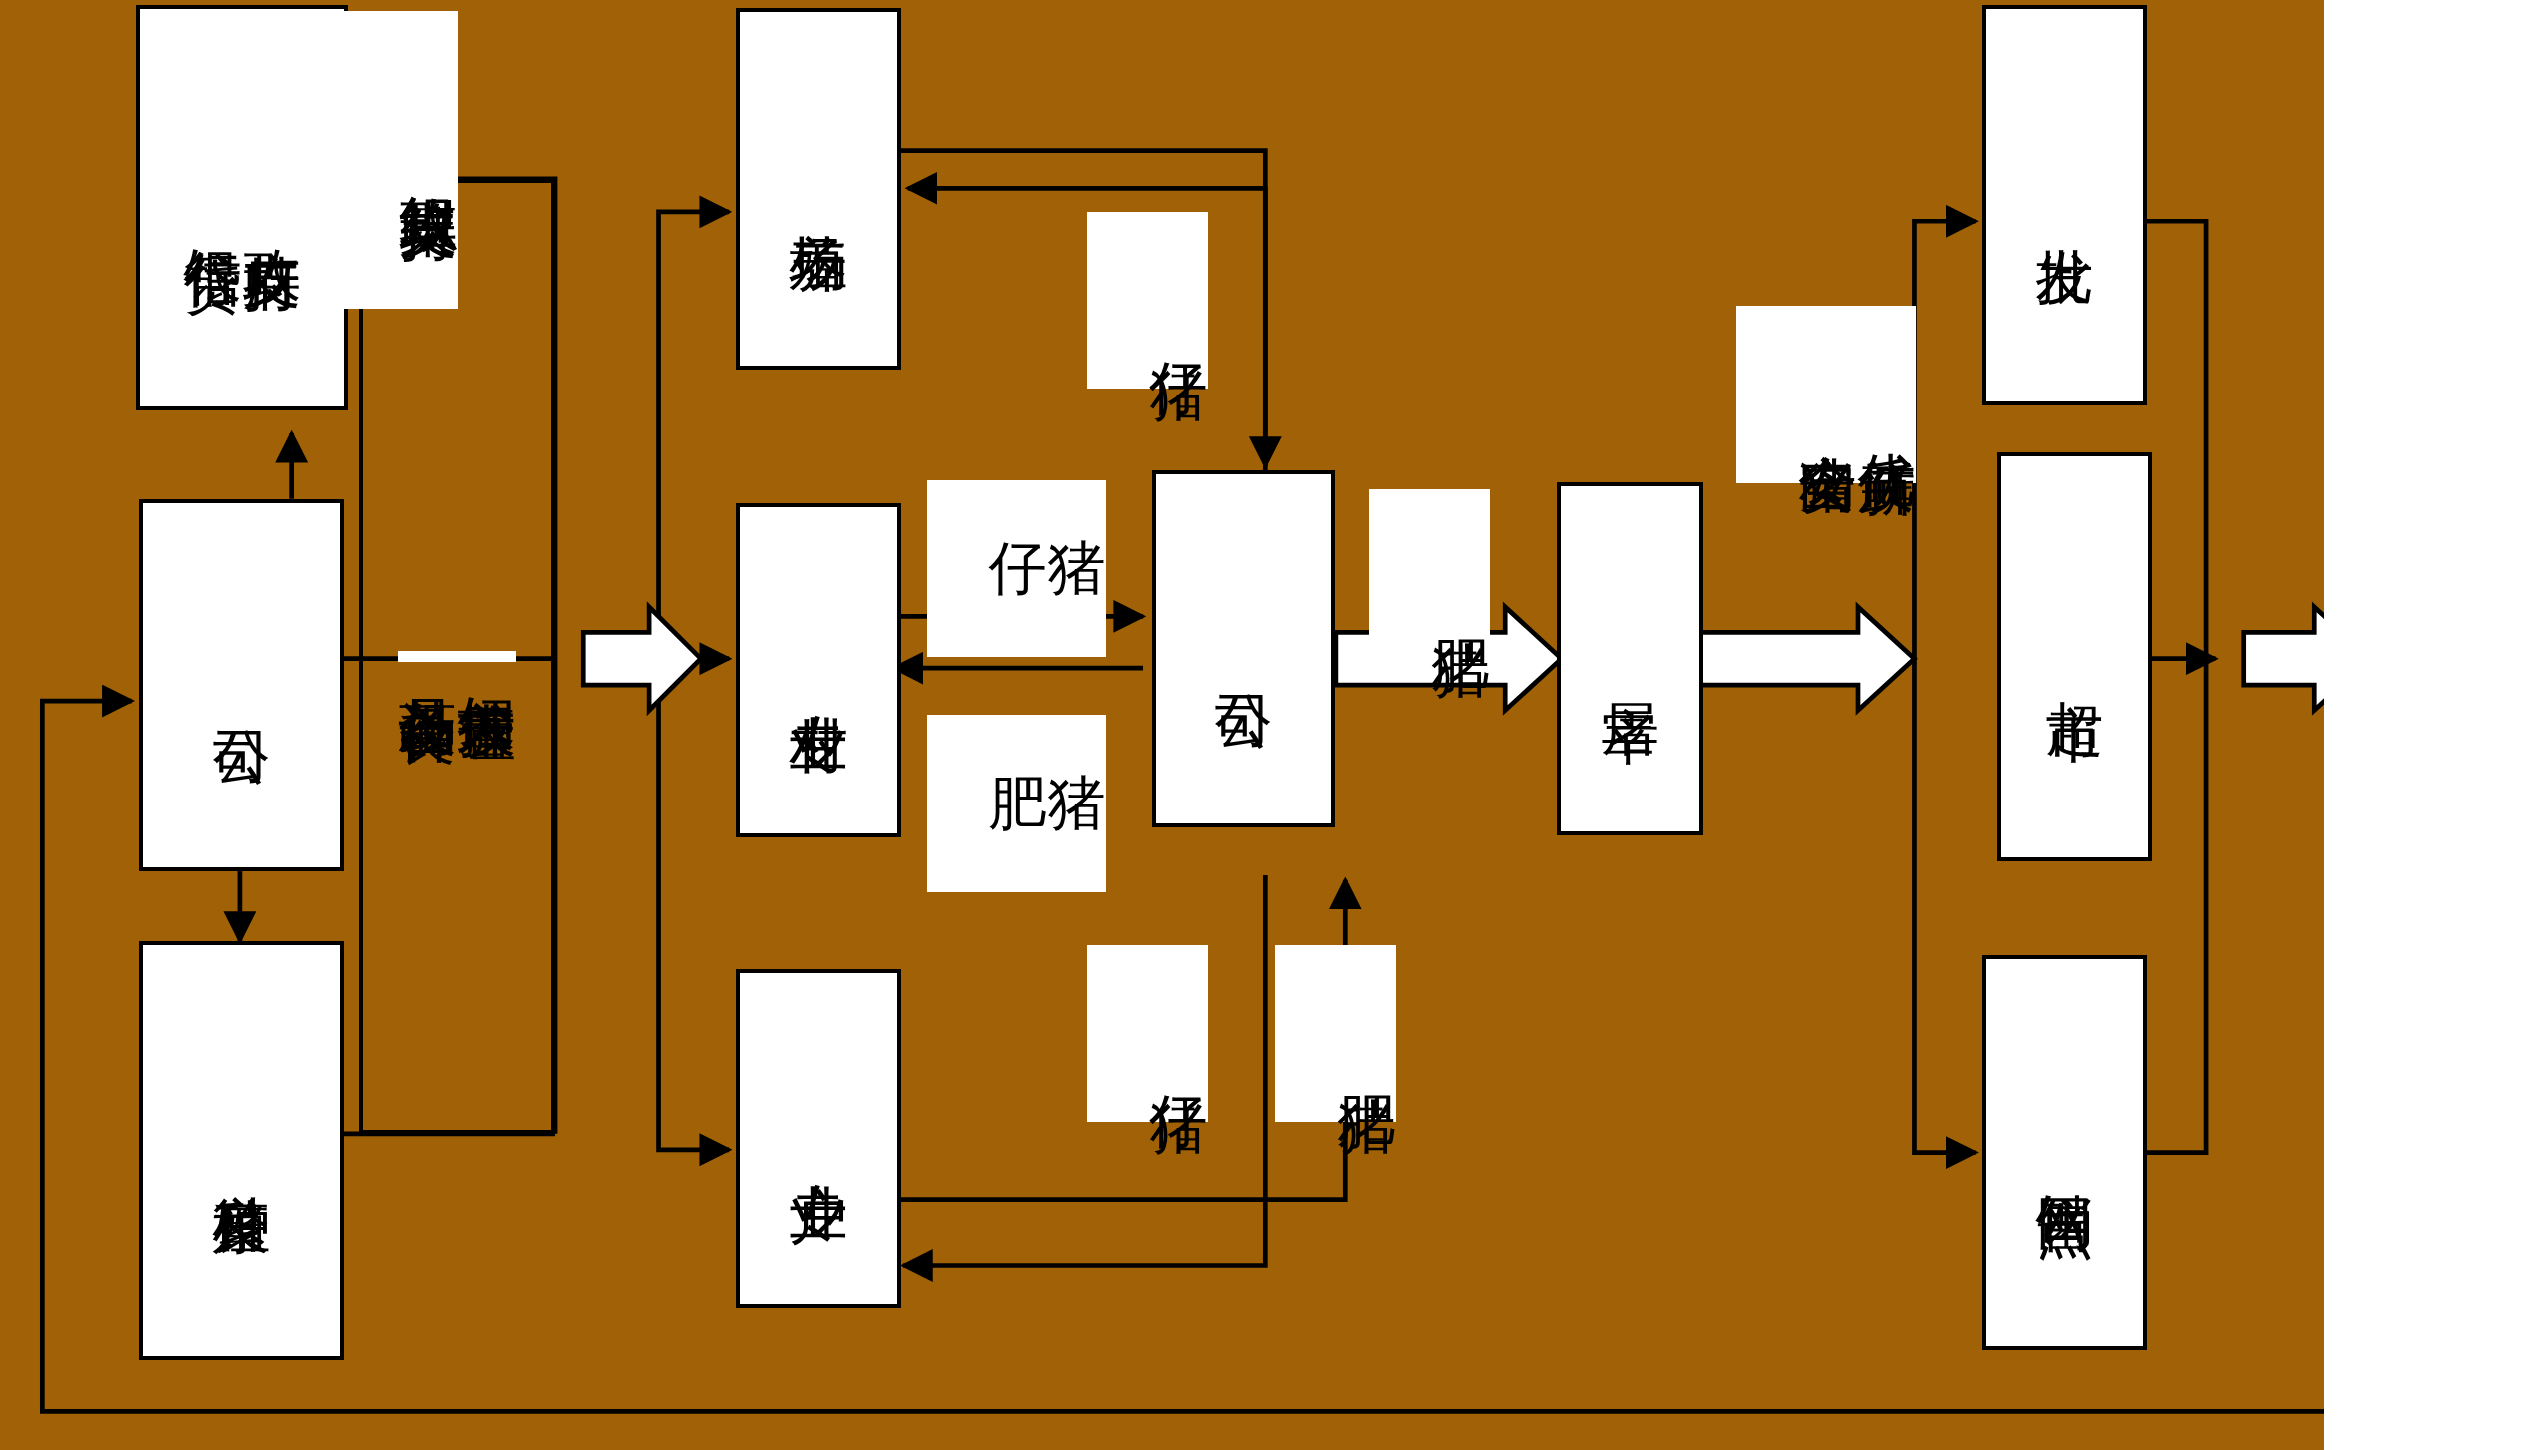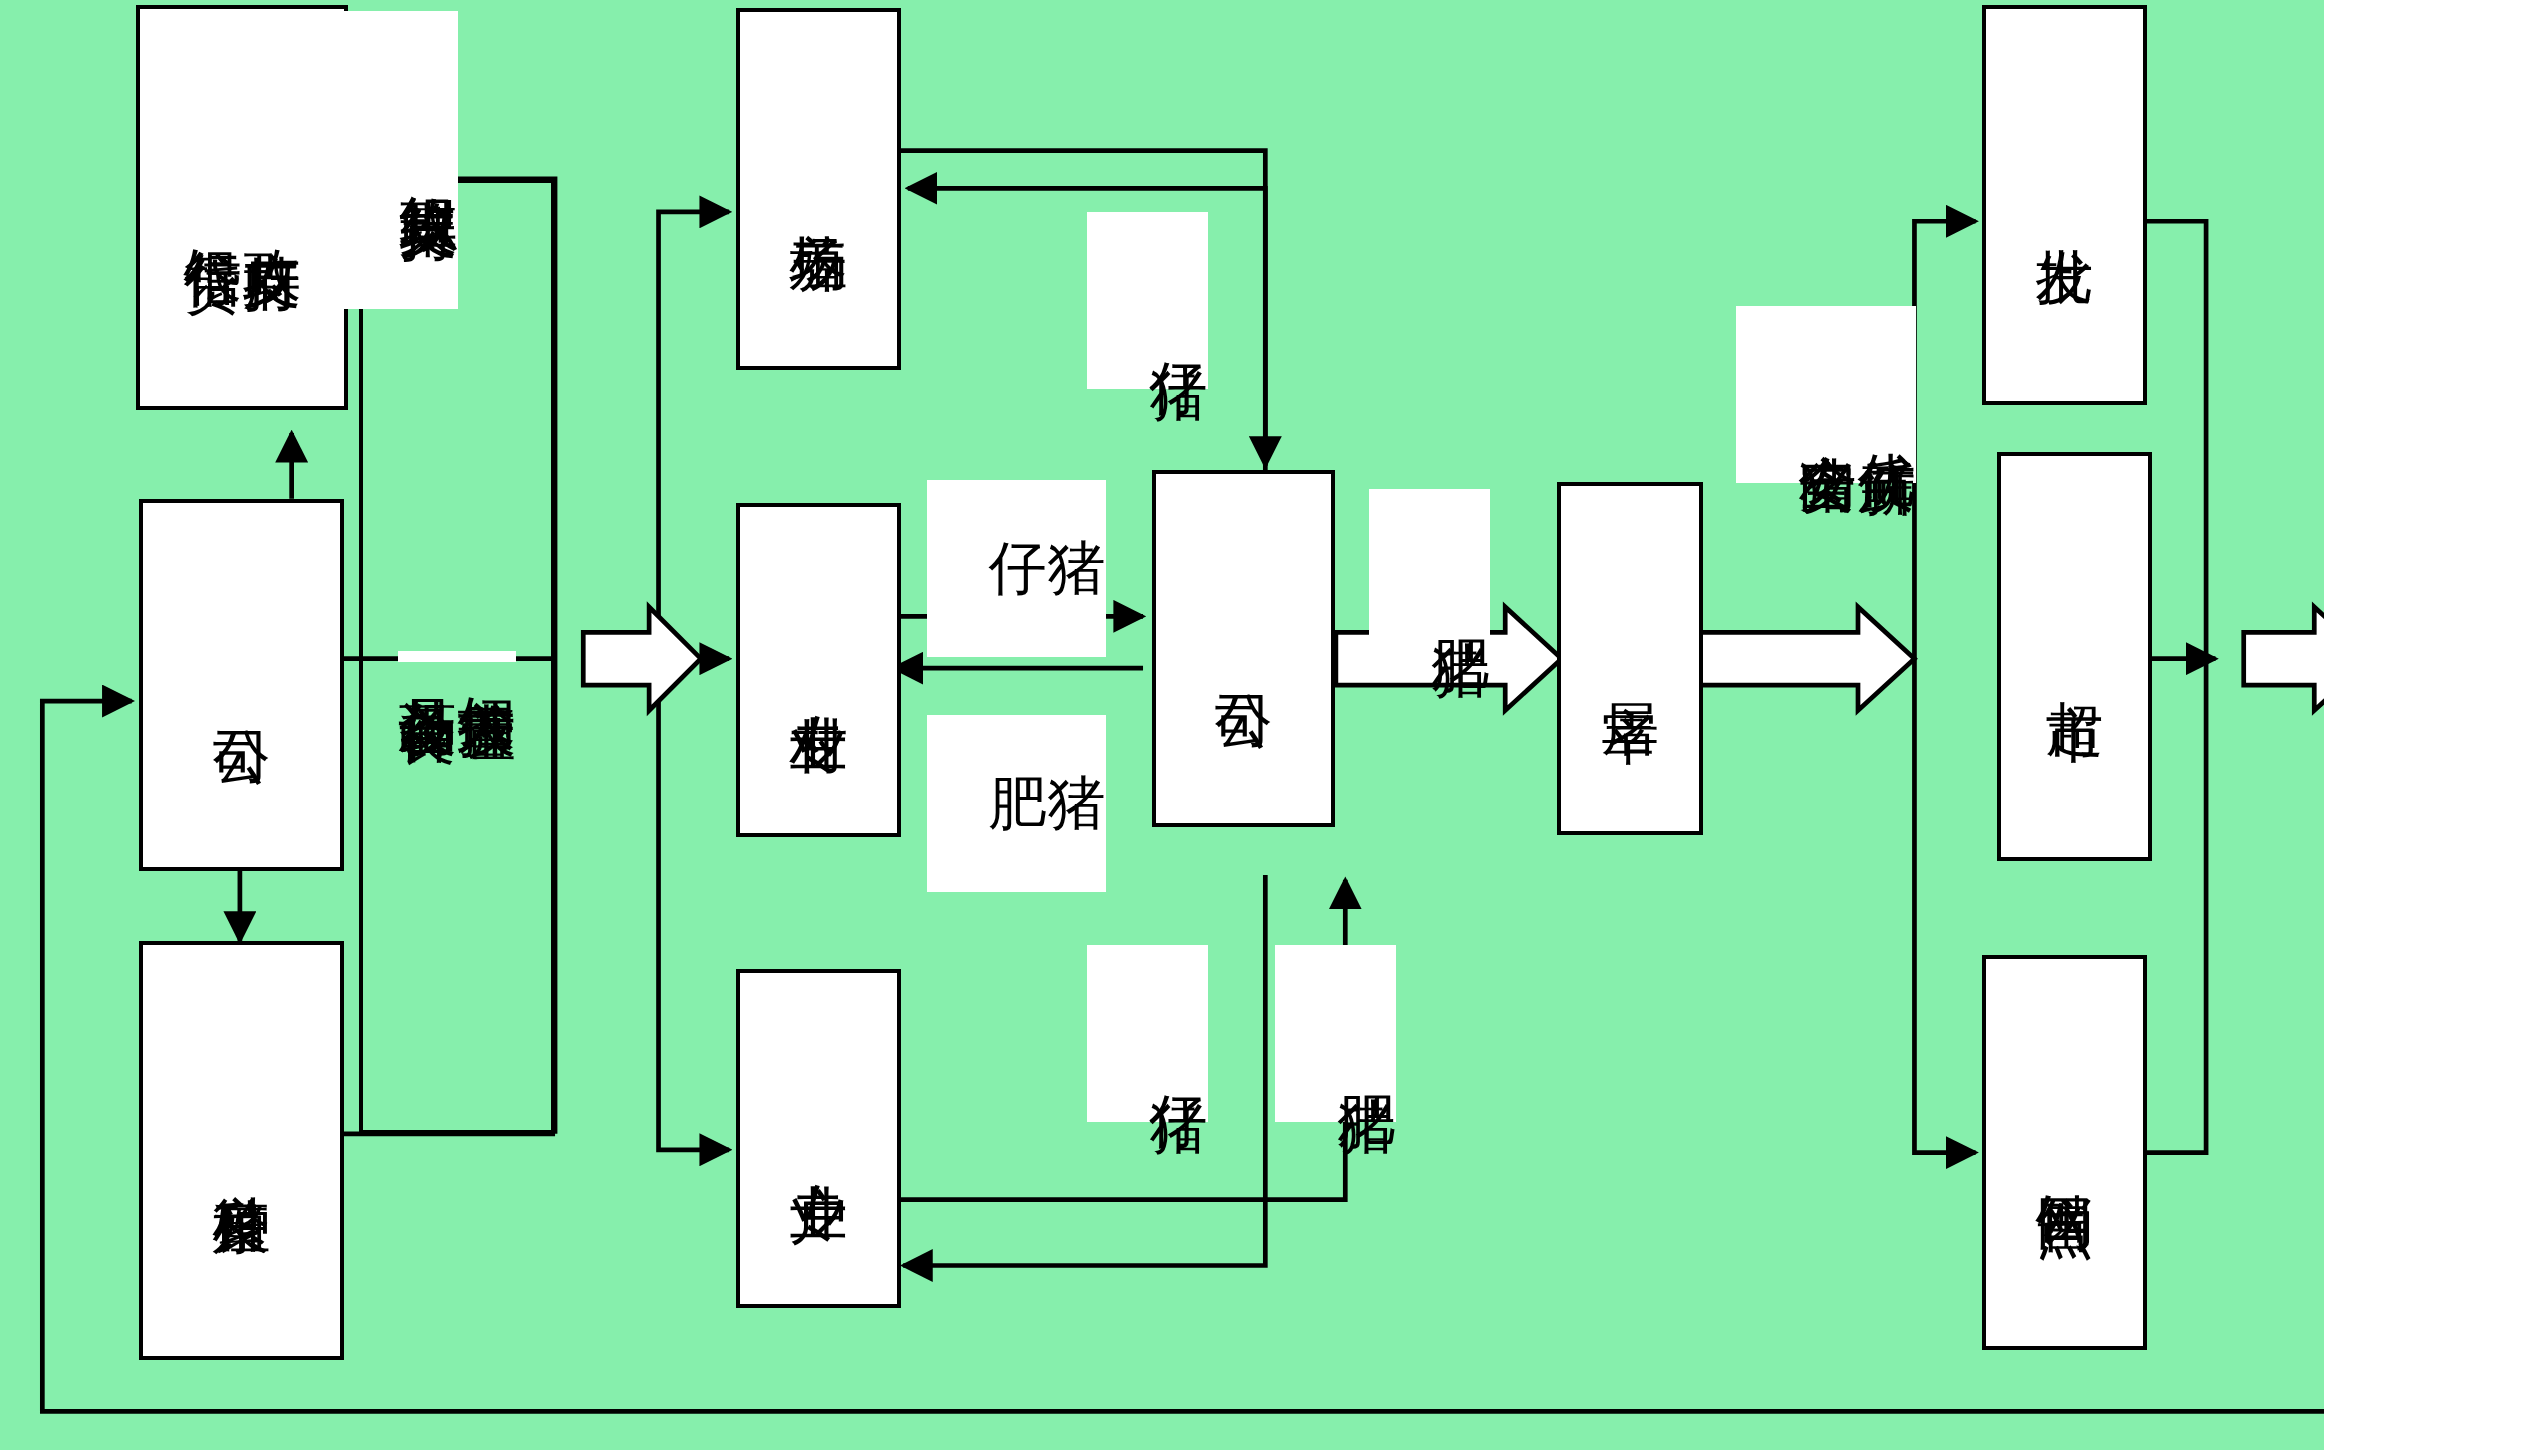--- a/index.html
+++ b/index.html
@@ -4,21 +4,21 @@
 <style>
   html, body {
     margin: 0;
     padding: 0;
     background: #ffffff;
   }
   #stage {
     position: relative;
     width: 2324px;
     height: 1451px;
-    background: #86efac;
+    background: #a16207;
     overflow: hidden;
     font-family: "Liberation Serif", "DejaVu Serif", serif;
   }
   .box {
     position: absolute;
     box-sizing: border-box;
     border: 4.7px solid #000000;
     background: #ffffff;
     display: flex;
     align-items: center;

